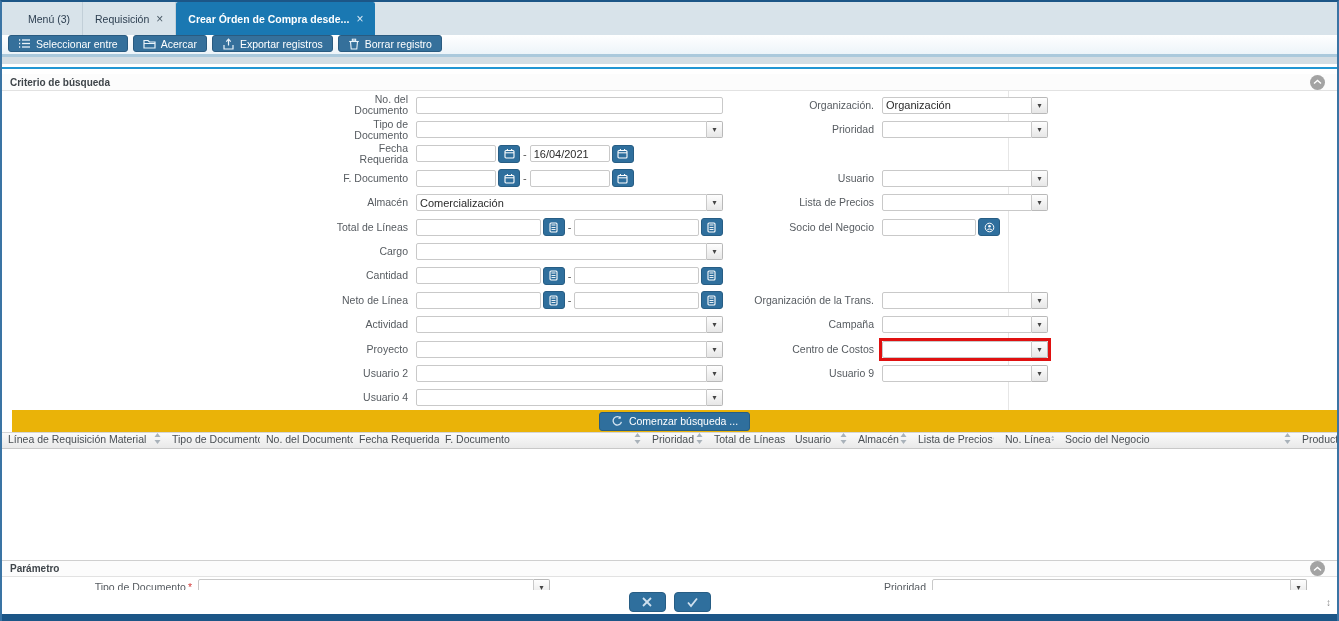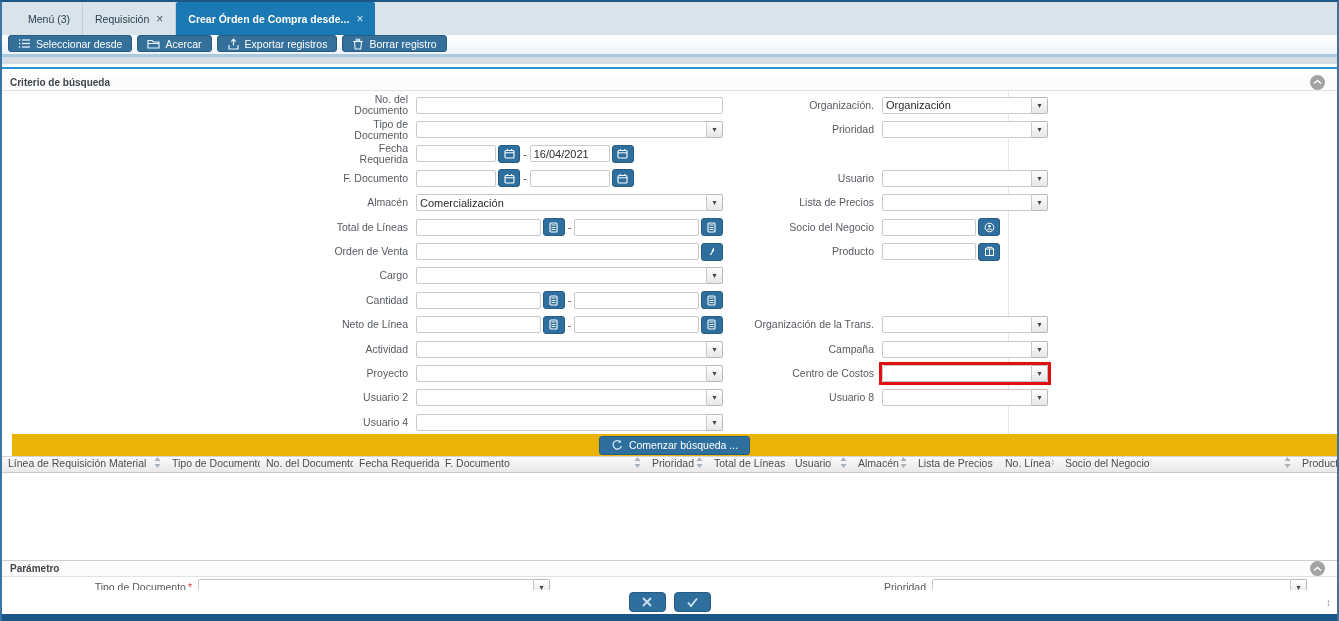--- a/index.html
+++ b/index.html
@@ -116,21 +116,21 @@
       <svg width="13" height="11" viewBox="0 0 13 11">
           <g stroke="#eaf3fa" stroke-width="1.3">
             <line x1="4" y1="2" x2="12" y2="2"></line>
             <line x1="4" y1="5.5" x2="12" y2="5.5"></line>
             <line x1="4" y1="9" x2="12" y2="9"></line>
             <line x1="1" y1="2" x2="2.2" y2="2"></line>
             <line x1="1" y1="5.5" x2="2.2" y2="5.5"></line>
             <line x1="1" y1="9" x2="2.2" y2="9"></line>
           </g>
         </svg>
-      <span>Seleccionar desde</span>
+      <span>Seleccionar entre</span>
     </button>
     <button class="tbtn">
       <svg width="13" height="11" viewBox="0 0 13 11">
           <path d="M1 2.5 h4 l1.5 1.5 H12 v6 H1 Z" fill="none" stroke="#eaf3fa" stroke-width="1.2"></path>
           <line x1="1" y1="5.5" x2="12" y2="5.5" stroke="#eaf3fa" stroke-width="1"></line>
         </svg>
       <span>Acercar</span>
     </button>
     <button class="tbtn">
       <svg width="13" height="12" viewBox="0 0 13 12">
@@ -314,42 +314,20 @@
         <button class="bbtn">
             <svg width="11" height="11" viewBox="0 0 11 11">
               <circle cx="5.5" cy="5.5" r="4.3" fill="none" stroke="#fff" stroke-width="1"></circle>
               <circle cx="5.5" cy="4.2" r="1.3" fill="#fff"></circle>
               <path d="M3 8.2 C3.4 6.6 7.6 6.6 8 8.2" fill="none" stroke="#fff" stroke-width="1"></path>
             </svg>
           </button>
       </div>
     </div>
 
-    <div class="frow">
-      <label class="flbl">Orden de Venta</label>
-      <div class="ffld">
-        <input class="ti grow" value="" style="">
-        <button class="bbtn">
-            <svg width="10" height="11" viewBox="0 0 10 11">
-              <path d="M6.5 1.5 Q8.2 4 5.6 6.6 Q4.6 7.6 4.1 9.2 L2.9 8.7 Q4.4 6.6 4.9 5 Q5.4 3.1 6.5 1.5 Z" fill="#fff"></path>
-            </svg>
-          </button>
-      </div>
-      <label class="flbl r">Producto</label>
-      <div class="ffld r">
-        <input class="ti grow" value="" style="">
-        <button class="bbtn">
-            <svg width="11" height="11" viewBox="0 0 11 11">
-              <rect x="1.5" y="3" width="8" height="6.5" fill="none" stroke="#fff" stroke-width="1"></rect>
-              <path d="M1.5 3 L3 1.3 H8 L9.5 3" fill="none" stroke="#fff" stroke-width="1"></path>
-              <line x1="5.5" y1="3" x2="5.5" y2="9.5" stroke="#fff" stroke-width="0.9"></line>
-            </svg>
-          </button>
-      </div>
-    </div>
 
     <div class="frow">
       <label class="flbl">Cargo</label>
       <div class="ffld">
           <div class="combo grow">
             <input class="ti grow" value="" style="">
             <button class="arrowbtn">
               <span>▾</span>
             </button>
           </div>
@@ -460,21 +438,21 @@
     <div class="frow">
       <label class="flbl">Usuario 2</label>
       <div class="ffld">
           <div class="combo grow">
             <input class="ti grow" value="" style="">
             <button class="arrowbtn">
               <span>▾</span>
             </button>
           </div>
         </div>
-      <label class="flbl r">Usuario 8</label>
+      <label class="flbl r">Usuario 9</label>
       <div class="ffld r">
           <div class="combo grow">
             <input class="ti grow" value="" style="">
             <button class="arrowbtn">
               <span>▾</span>
             </button>
           </div>
         </div>
     </div>
 

